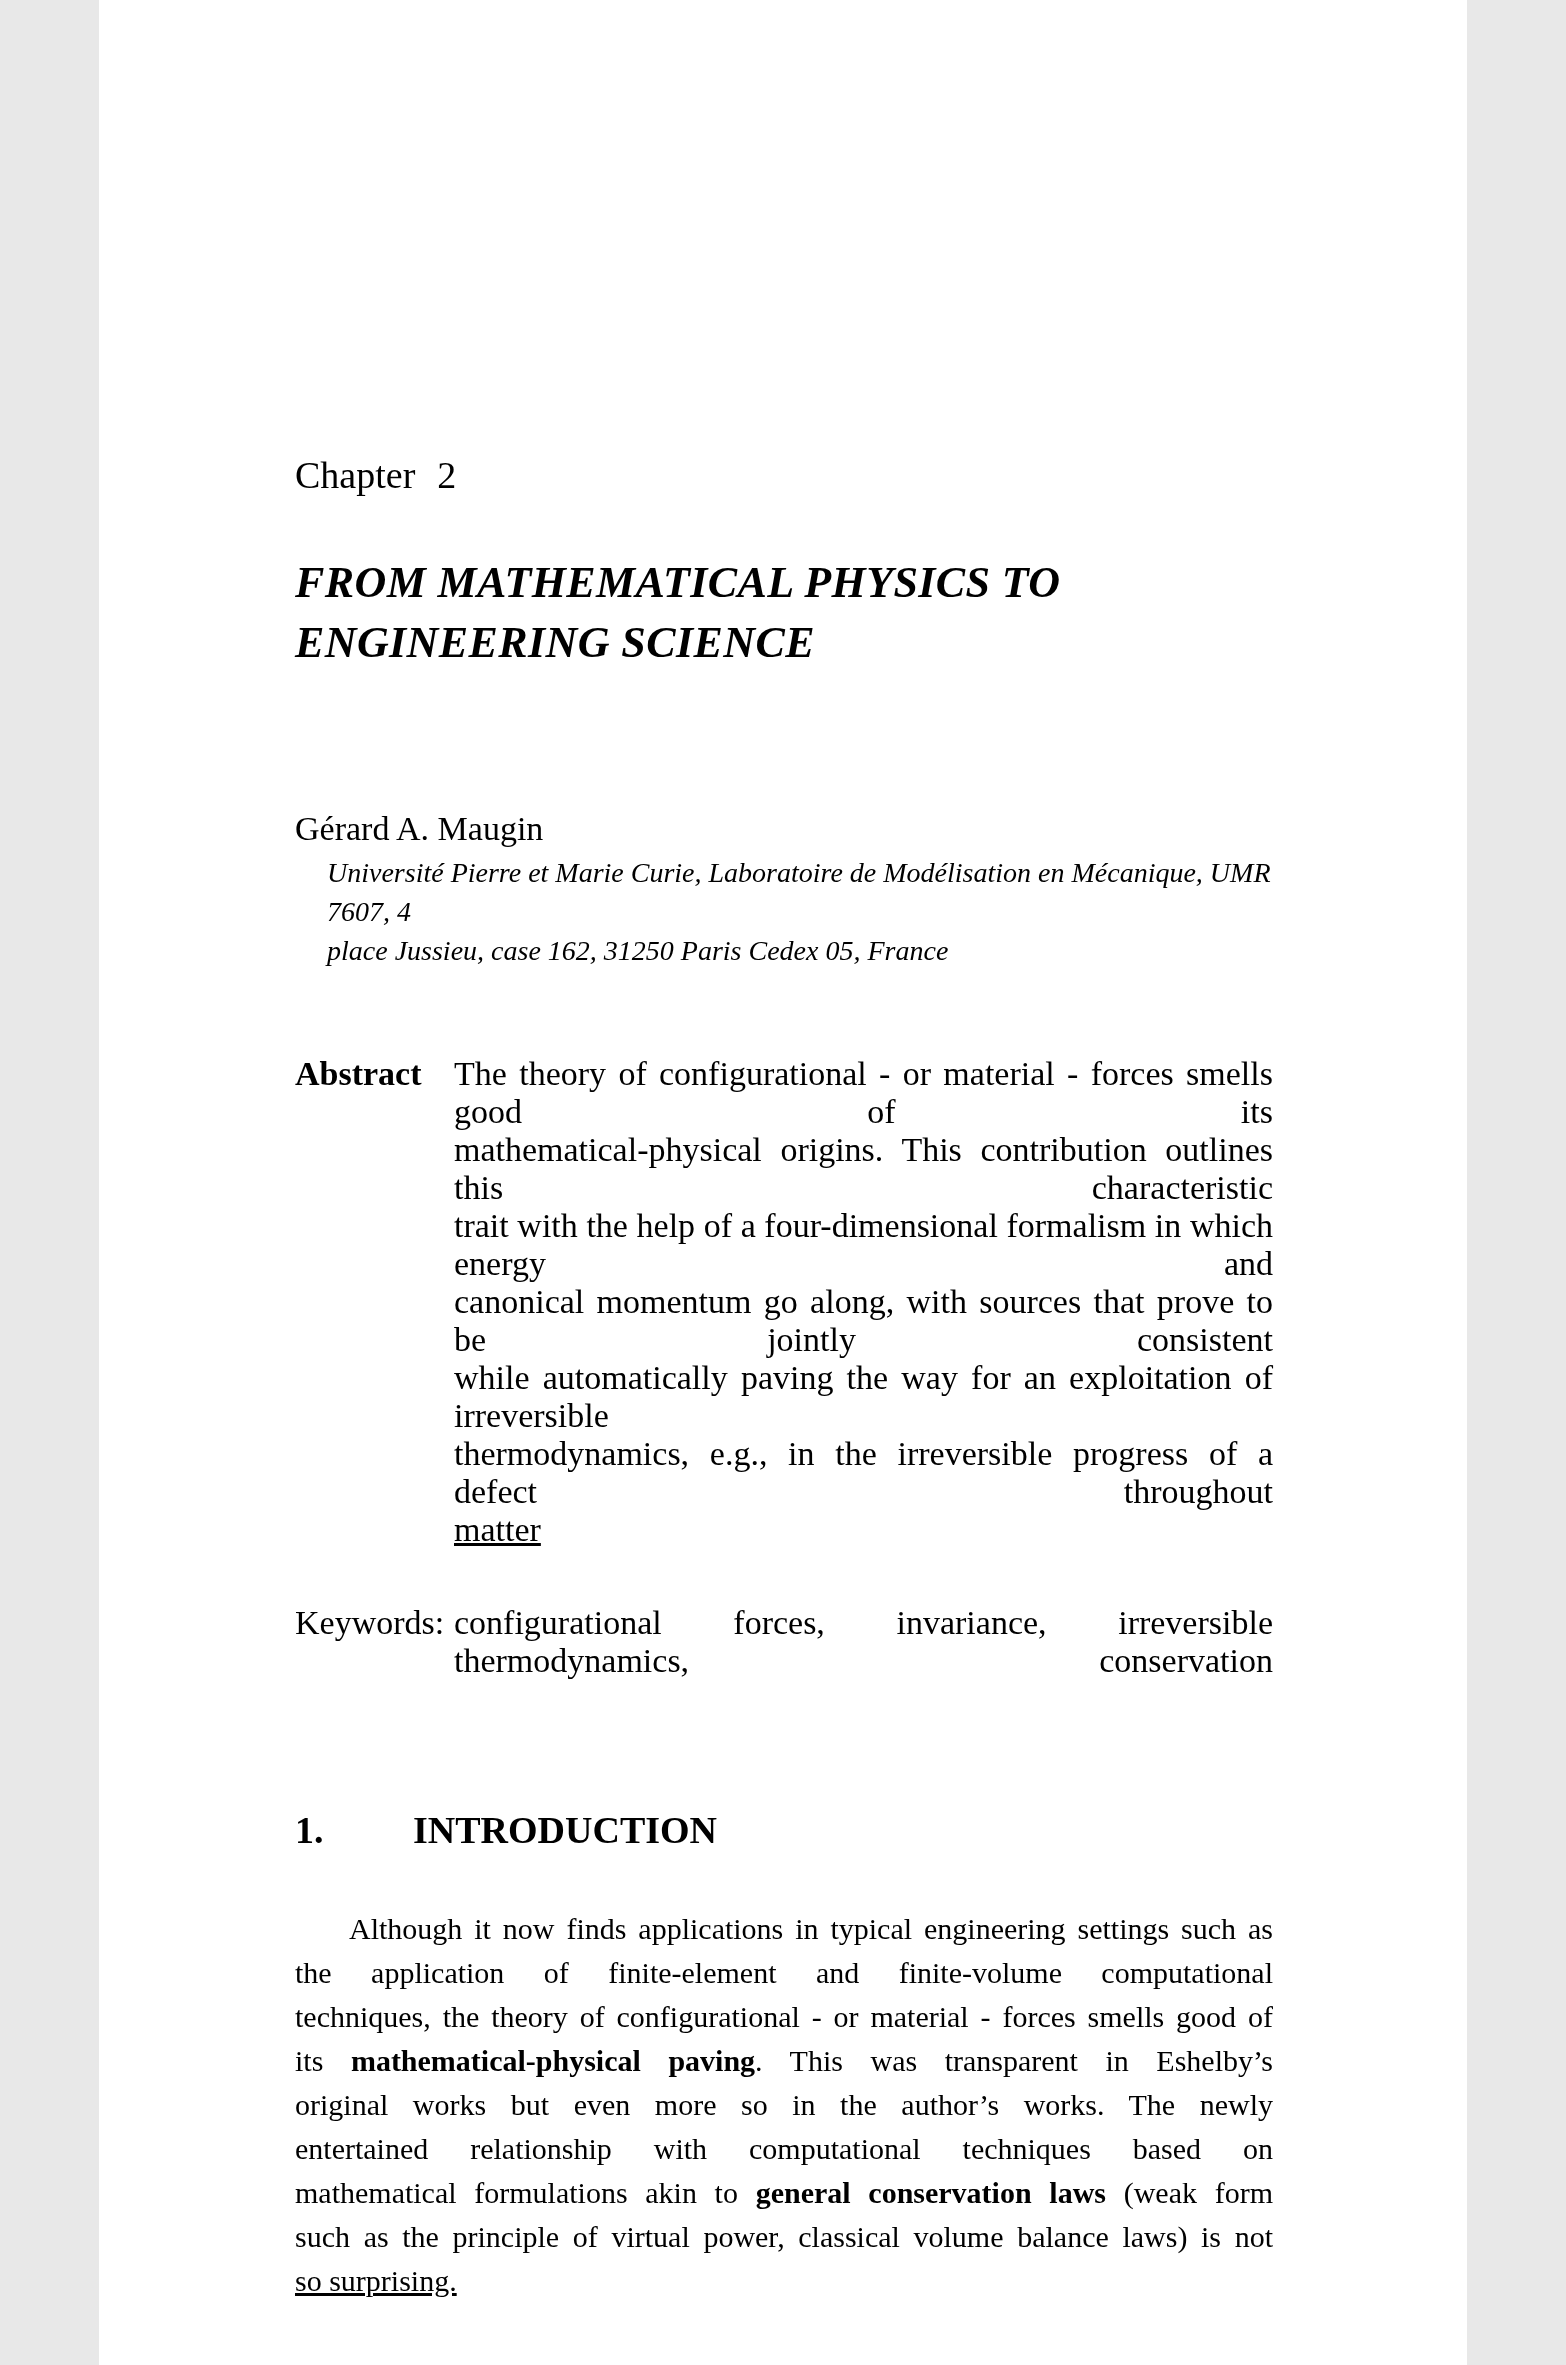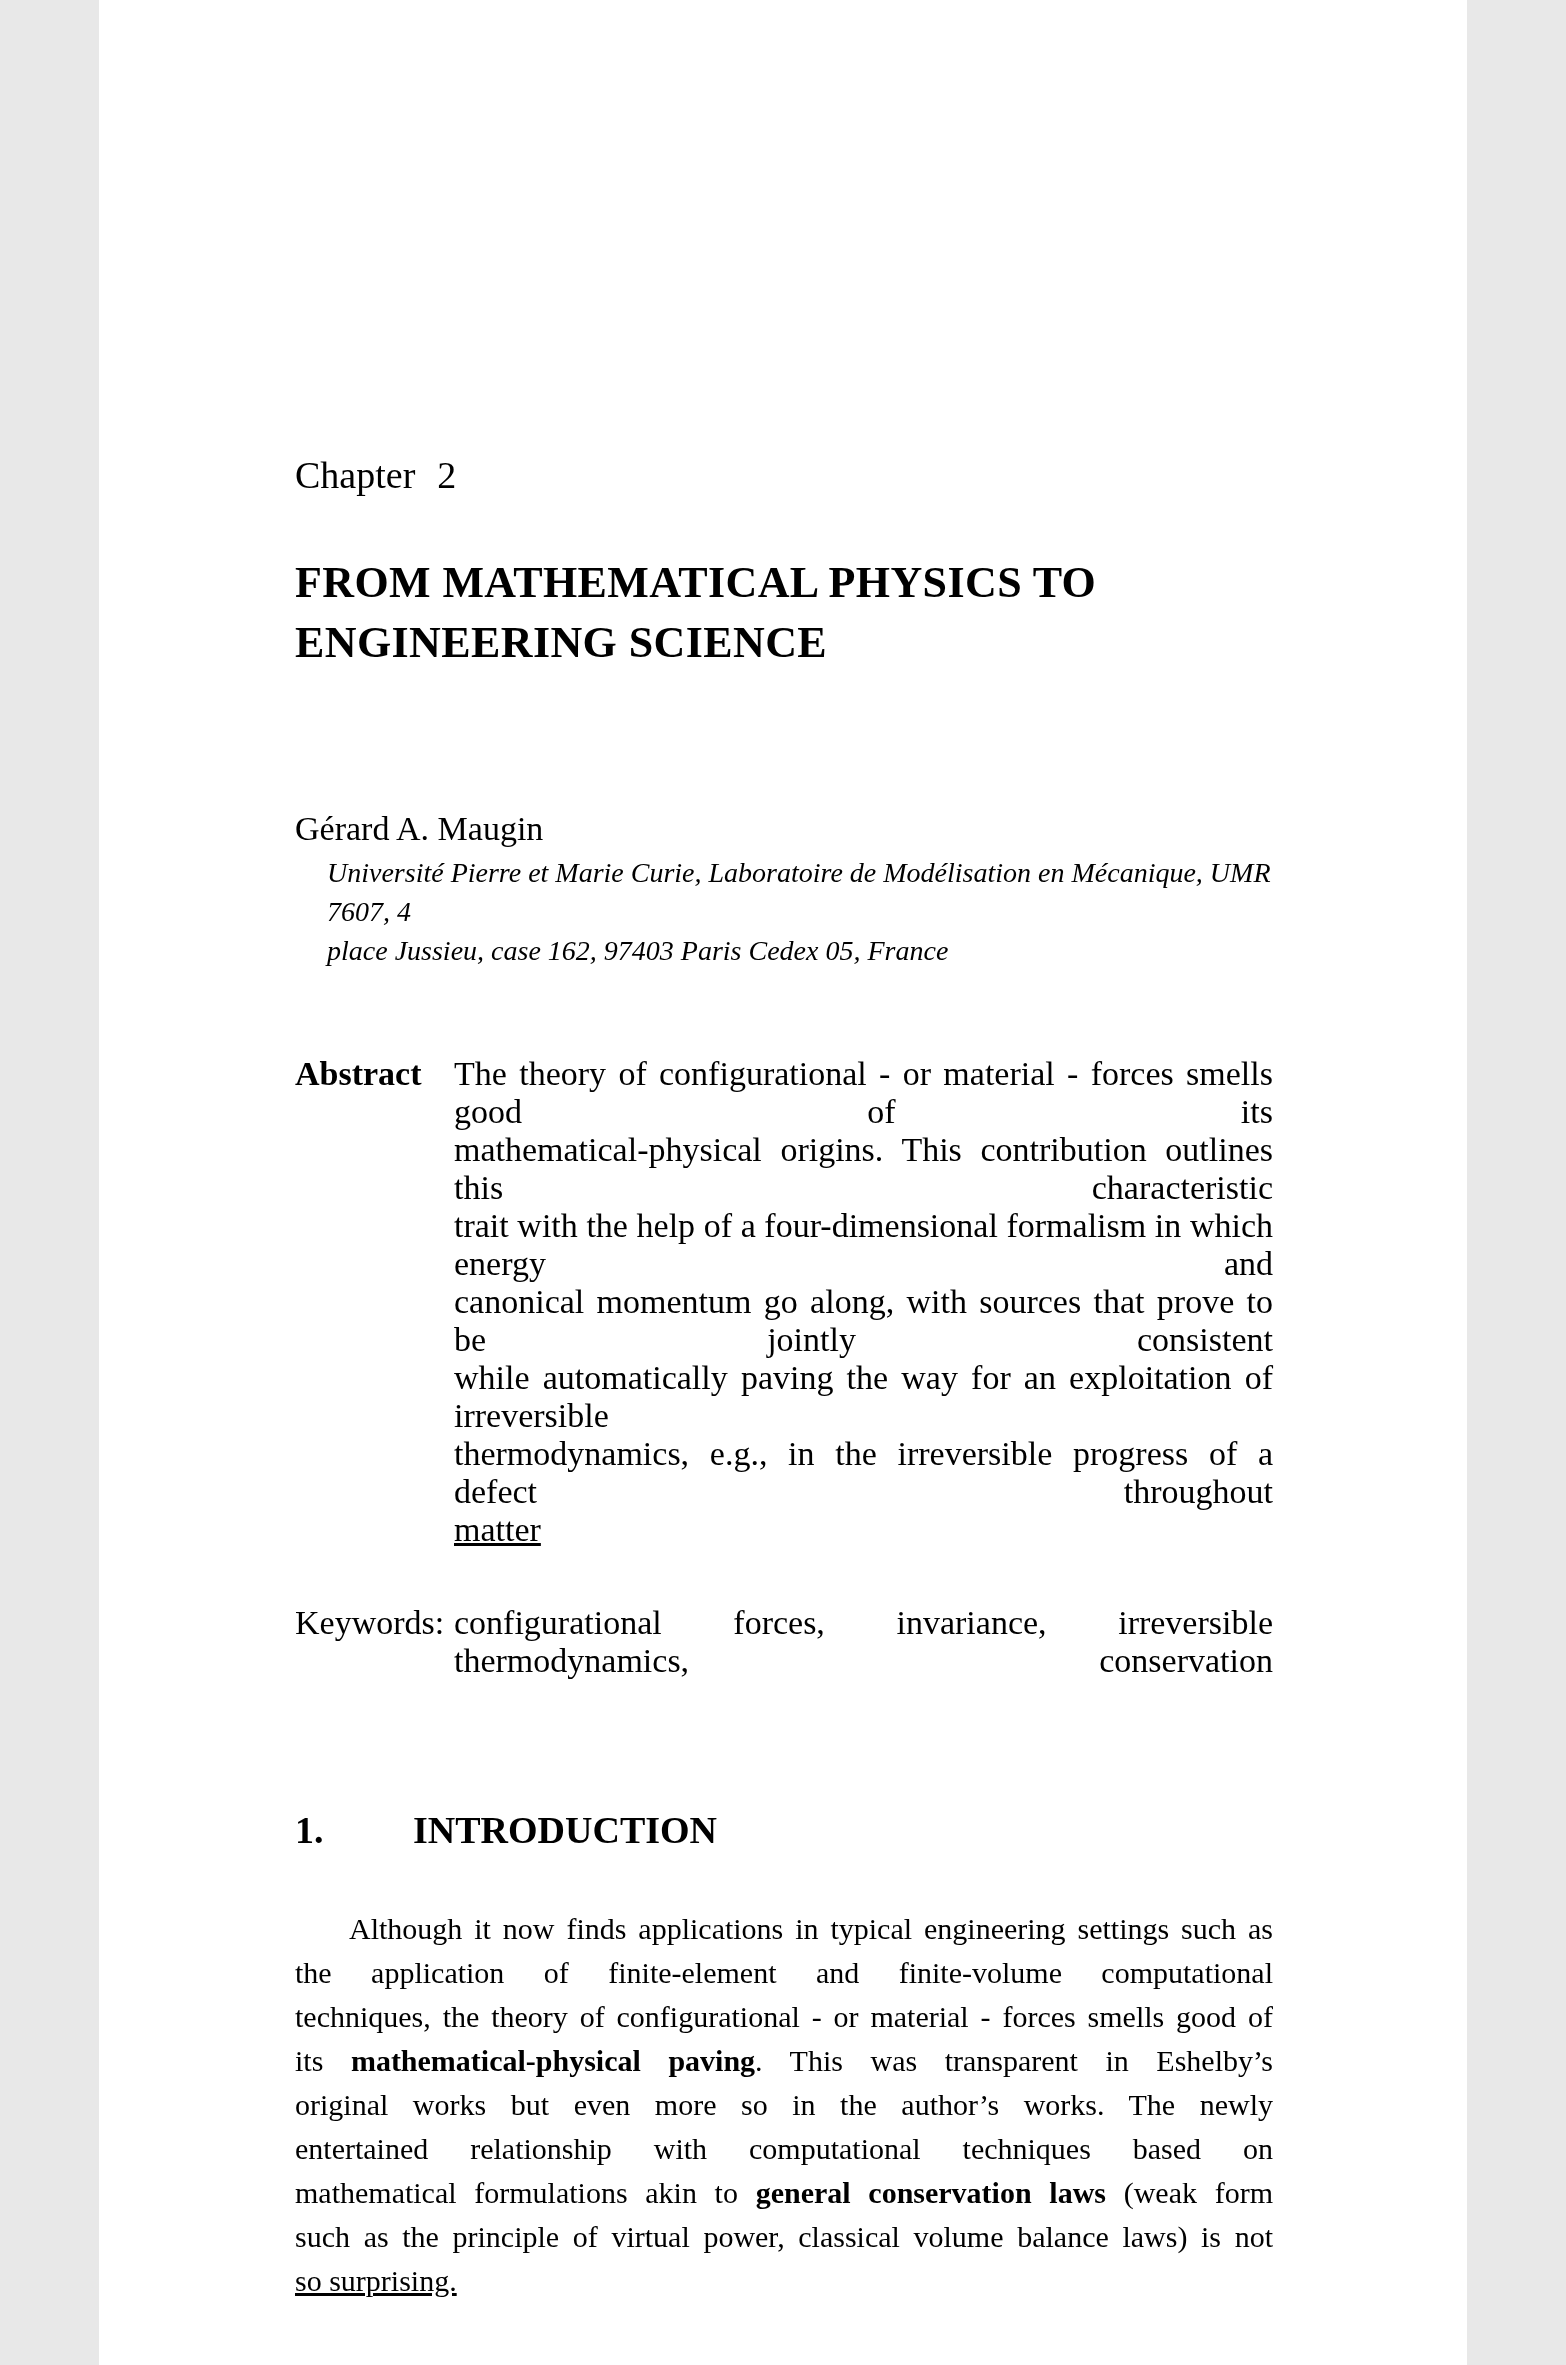--- a/index.html
+++ b/index.html
@@ -26,20 +26,21 @@
     font-weight: 400;
   }
   .chapter .chapnum { margin-left: 22px; }
   h1.title {
     margin: 58px 0 0 0;
     padding: 0;
     font-size: 44px;
     line-height: 60px;
     font-weight: 700;
     letter-spacing: 0.4px;
+    font-style: italic;
   }
   h1.title .tline { display: block; }
   .author {
     margin-top: 136px;
     font-size: 34px;
     line-height: 39px;
   }
   .affiliation {
     margin-top: 5.1px;
     font-size: 28px;
@@ -92,21 +93,21 @@
 
   <h1 class="title">
       <span class="tline">FROM MATHEMATICAL PHYSICS TO</span>
       <span class="tline">ENGINEERING SCIENCE</span>
     </h1>
 
   <div class="author">Gérard A. Maugin</div>
 
   <div class="affiliation">
       <span class="aline">Université Pierre et Marie Curie, Laboratoire de Modélisation en Mécanique, UMR 7607, 4</span>
-      <span class="aline">place Jussieu, case 162, 97403 Paris Cedex 05, France</span>
+      <span class="aline">place Jussieu, case 162, 31250 Paris Cedex 05, France</span>
     </div>
 
   <div class="labeled-row abstract-row">
     <div class="row-label">Abstract</div>
     <div class="row-body">
       <div class="jline">The theory of configurational - or material - forces smells good of its</div>
       <div class="jline">mathematical-physical origins. This contribution outlines this characteristic</div>
       <div class="jline">trait with the help of a four-dimensional formalism in which energy and</div>
       <div class="jline">canonical momentum go along, with sources that prove to be jointly consistent</div>
       <div class="jline">while automatically paving the way for an exploitation of irreversible</div>

